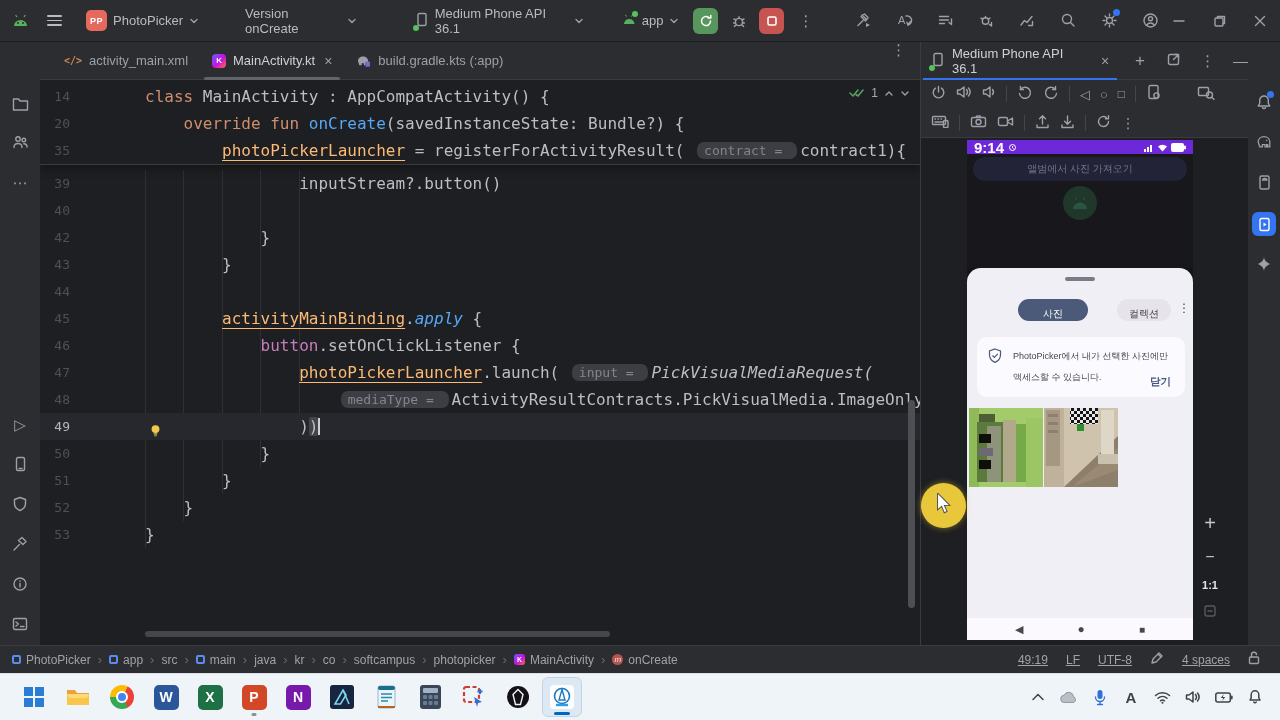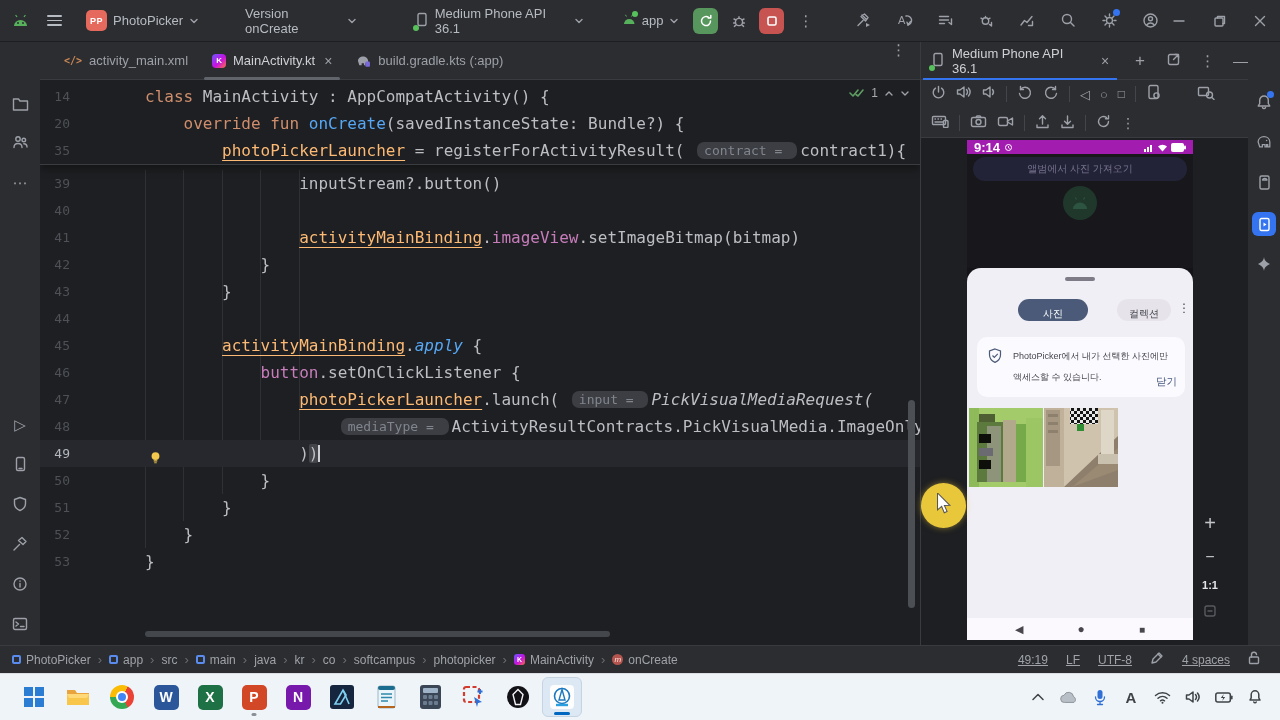--- a/index.html
+++ b/index.html
@@ -73,36 +73,36 @@
   .dp-tab{display:flex;align-items:center;gap:7px;padding:0 10px;height:100%;position:relative;}
   .dp-tab:after{content:"";position:absolute;left:2px;right:2px;bottom:-1px;height:2px;background:#3574f0;}
   #dp-toolbar{position:absolute;left:0;top:38px;width:100%;height:58px;background:#2b2d30;border-bottom:1px solid #393b40;}
   .dtb-row{position:absolute;left:10px;display:flex;align-items:center;gap:10px;height:28px;}
   .vsep{width:1px;height:16px;background:#43454a;}
   .phone-ic{position:relative;}
   .gdot{position:absolute;left:-2px;bottom:-1px;width:6px;height:6px;border-radius:50%;background:#57c25c;}
 
   
   #emul{position:absolute;left:46px;top:98px;width:226px;height:500px;background:#131318;overflow:hidden;}
-  #em-status{position:absolute;left:0;top:0;width:100%;height:14px;background:#a21caf;color:#fff;
-    display:flex;align-items:center;font-size:13px;font-weight:bold;padding:0 7px;}
+  #em-status{position:absolute;left:0;top:0;width:100%;height:14px;background:#6d28d9;color:#fff;
+    display:flex;align-items:center;font-size:15px;font-weight:bold;padding:0 7px;}
   #em-app{position:absolute;left:0;top:14px;width:100%;height:114px;background:#17171c;}
   .em-pill{position:absolute;left:6px;top:3px;width:214px;height:24px;border-radius:12px;background:#232338;
     color:#76738f;font-size:10px;display:flex;align-items:center;justify-content:center;}
   .em-droid{position:absolute;left:96px;top:32px;width:34px;height:34px;border-radius:50%;background:#20382b;
     display:flex;align-items:center;justify-content:center;}
   #em-sheet{position:absolute;left:0;top:128px;width:100%;height:350px;background:#f1eff6;border-radius:14px 14px 0 0;}
   .handle{position:absolute;left:98px;top:9px;width:30px;height:4px;border-radius:2px;background:#7e7b87;}
   .chip{position:absolute;height:22px;border-radius:11px;font-size:10px;display:flex;align-items:flex-end;justify-content:center;}
   .chip.sel{background:#4a5a78;color:#fff;}
   .chip.unsel{background:#e6e3eb;color:#45474e;}
   .sheet-dots{position:absolute;left:211px;top:33px;color:#45474e;font-size:12px;}
   .banner{position:absolute;left:10px;top:69px;width:208px;height:60px;background:#fbfafe;border-radius:10px;}
   .banner-txt{position:absolute;left:36px;top:9px;width:160px;font-size:9px;line-height:21px;color:#48464f;}
-  .banner-close{position:absolute;right:8px;bottom:8px;font-size:10.5px;font-weight:normal;color:#44577d;}
+  .banner-close{position:absolute;right:14px;bottom:8px;font-size:10.5px;font-weight:bold;color:#44577d;}
   .shield{position:absolute;left:11px;top:11px;}
   .thumb{position:absolute;top:140px;width:74px;height:79px;overflow:hidden;}
   #em-nav{position:absolute;left:0;top:478px;width:100%;height:22px;background:#fbf9fe;
     display:flex;align-items:center;justify-content:space-between;padding:0 48px;color:#49474e;}
   
   #zoomctl{position:absolute;left:276px;top:470px;width:26px;display:flex;flex-direction:column;
     align-items:center;gap:13px;color:#c2c5cb;}
   .zc-ratio{font-size:11px;font-weight:bold;color:#e3e5e9;}
   .zc-fit{opacity:.45;}
 
@@ -367,21 +367,20 @@
     <div class="guide" style="left:259px;top:90px;height:270px"></div>
 
     <div id="sticky-lines">
         <div class="cl"><span class="lnum">14</span><span class="ct"><span class="kw">class </span><span class="id">MainActivity : AppCompatActivity() {</span></span></div>
         <div class="cl"><span class="lnum">20</span><span class="ct"><span class="id">    </span><span class="kw">override fun </span><span class="fn">onCreate</span><span class="id">(savedInstanceState: Bundle?) {</span></span></div>
         <div class="cl"><span class="lnum">35</span><span class="ct"><span class="id">        </span><span class="propu">photoPickerLauncher</span><span class="id"> = registerForActivityResult( </span><span class="hint">contract = </span><span class="id">contract1){</span></span></div>
       </div>
     <div id="body-lines">
         <div class="cl"><span class="lnum">39</span><span class="ct"><span class="id">                inputStream?.button()</span></span></div>
         <div class="cl"><span class="lnum">40</span><span class="ct"></span></div>
-        <div class="cl"><span class="lnum">41</span><span class="ct"><span class="id">                </span><span class="propu">activityMainBinding</span><span class="id">.</span><span class="prop">imageView</span><span class="id">.setImageBitmap(bitmap)</span></span></div>
         <div class="cl"><span class="lnum">42</span><span class="ct"><span class="id">            }</span></span></div>
         <div class="cl"><span class="lnum">43</span><span class="ct"><span class="id">        }</span></span></div>
         <div class="cl"><span class="lnum">44</span><span class="ct"></span></div>
         <div class="cl"><span class="lnum">45</span><span class="ct"><span class="id">        </span><span class="propu">activityMainBinding</span><span class="id">.</span><span class="fni">apply</span><span class="id"> {</span></span></div>
         <div class="cl"><span class="lnum">46</span><span class="ct"><span class="id">            </span><span class="prop">button</span><span class="id">.setOnClickListener {</span></span></div>
         <div class="cl"><span class="lnum">47</span><span class="ct"><span class="id">                </span><span class="propu">photoPickerLauncher</span><span class="id">.launch( </span><span class="hint">input = </span><span class="it">PickVisualMediaRequest(</span></span></div>
         <div class="cl"><span class="lnum">48</span><span class="ct"><span class="id">                    </span><span class="hint">mediaType = </span><span class="id">ActivityResultContracts.PickVisualMedia.ImageOnly</span></span></div>
         <div class="cl active"><span class="lnum">49</span><span class="ct"><span class="id">                )</span><span class="id brace">)</span><span class="caret"></span></span><span class="bulb"><svg width="15" height="15" viewBox="0 0 16 16">
               <circle cx="8" cy="6.5" r="4.2" fill="#f2c94c"></circle>
               <rect x="6" y="11" width="4" height="1.2" rx="0.6" fill="#f2c94c"></rect>

